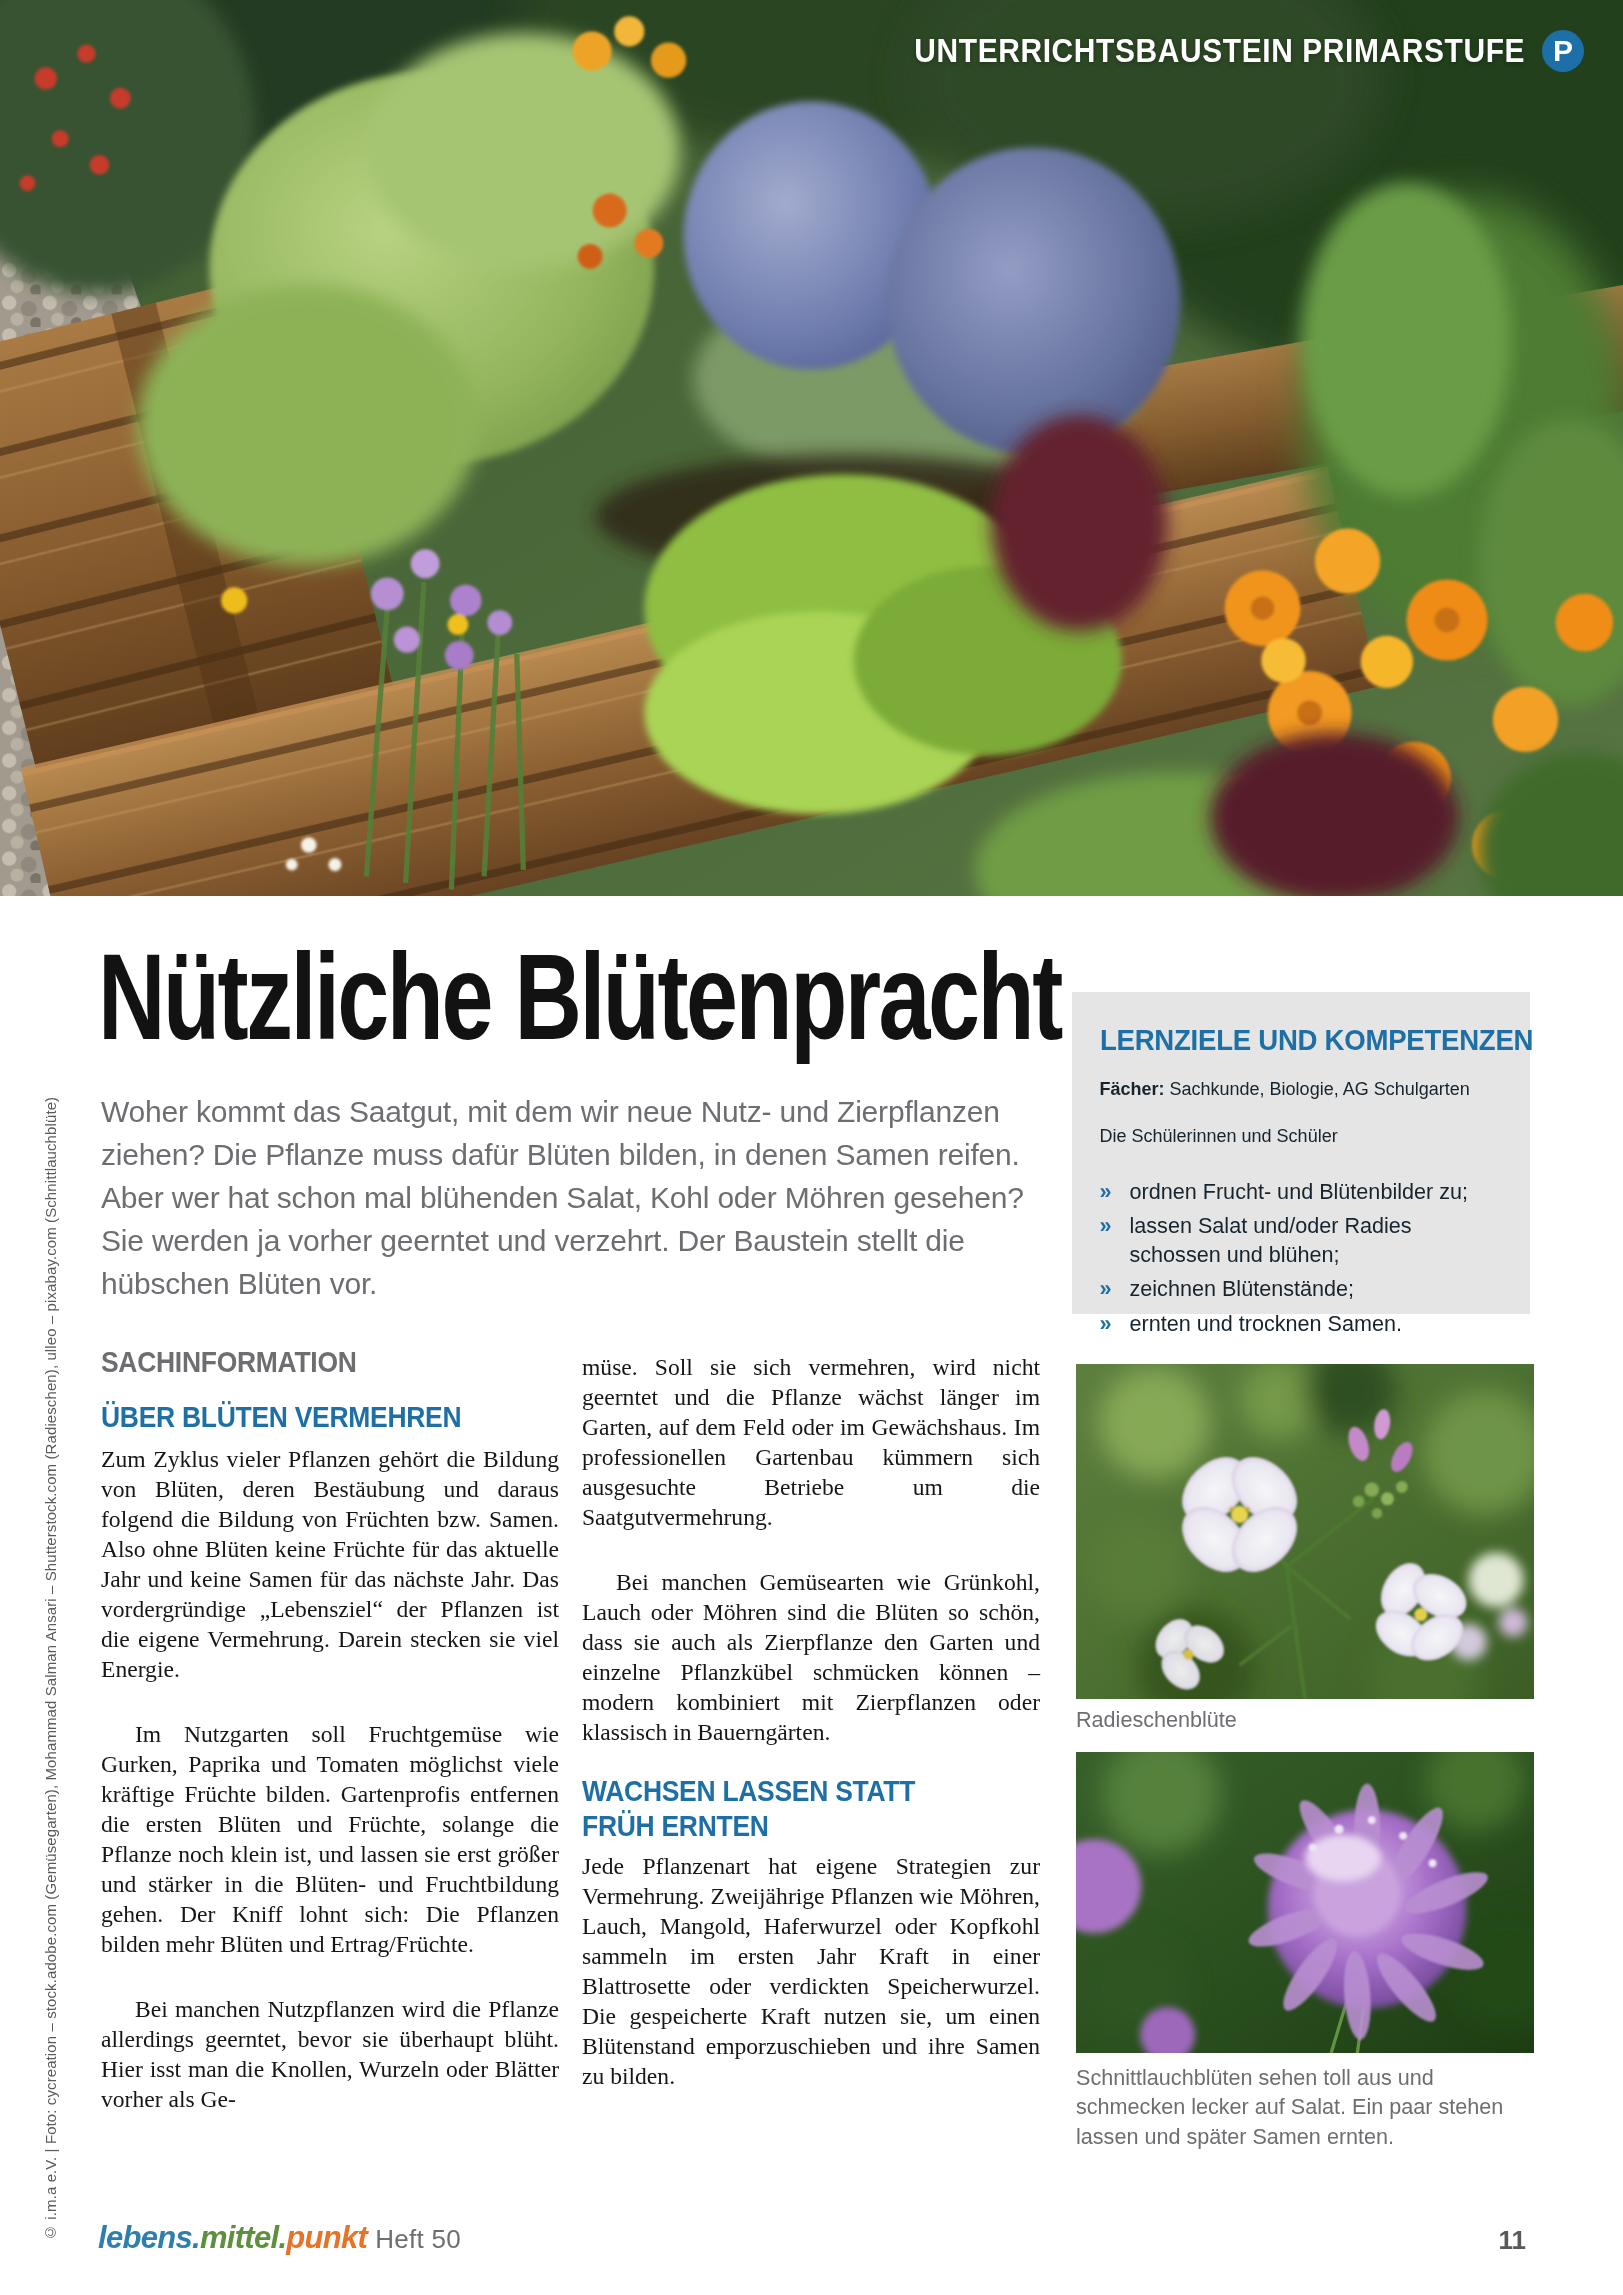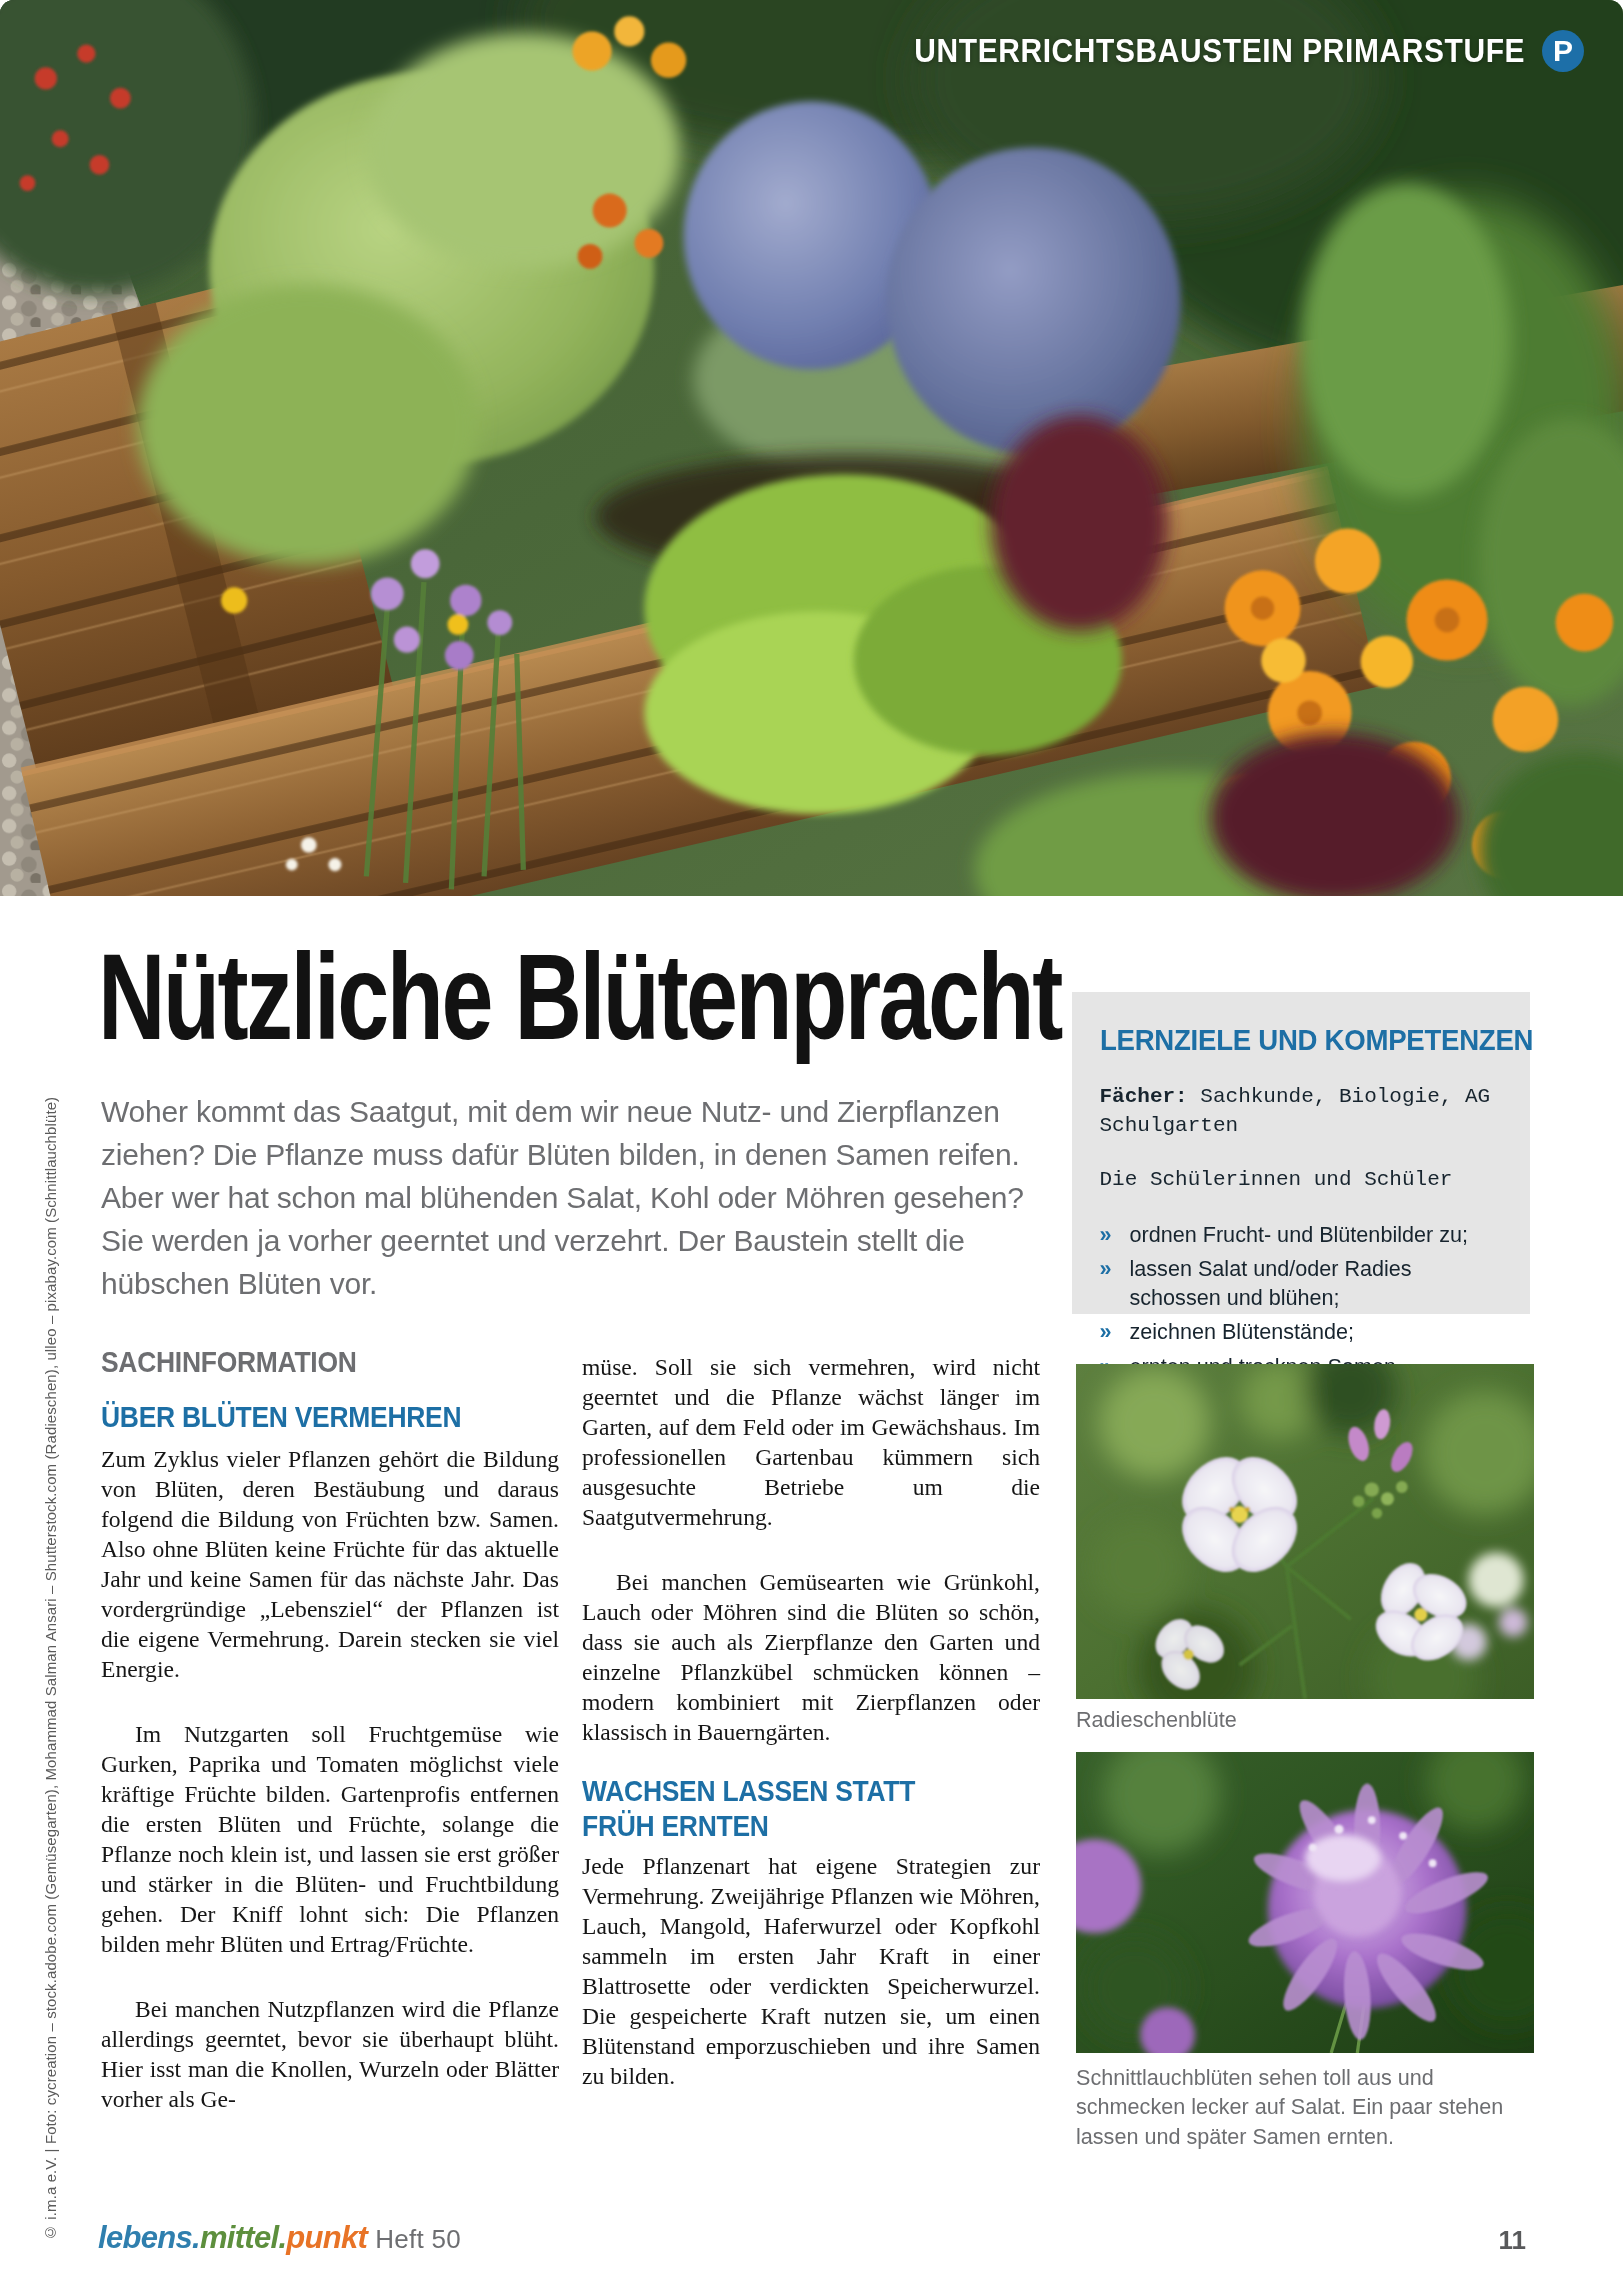--- a/index.html
+++ b/index.html
@@ -1,20 +1,20 @@
 <!DOCTYPE html>
 <html lang="de" style="font-size:10.5px"><head>
 <meta charset="utf-8">
 <title>lebens.mittel.punkt – Heft 50 – Seite 11</title>
 <style>
   * { margin:0; padding:0; box-sizing:border-box; }
   html,body { background:#ffffff; }
   .page {
     position:relative; width:1623px; height:2295px; background:#ffffff;
-    font-family:"Liberation Sans", sans-serif; overflow:hidden;border-radius:14px;
+    font-family:"Liberation Sans", sans-serif; overflow:hidden;
   }
 
   
   .hero { position:absolute; left:0; top:0; width:1623px; height:896px; overflow:hidden; }
   .hero svg { display:block; width:100%; height:100%; }
   .kicker {
     position:absolute; top:31px; right:98px; color:#ffffff;
     font-size:34px; font-weight:700; letter-spacing:0.7px; white-space:nowrap;
     transform:scaleX(0.88); transform-origin:right center;
     text-shadow:0 1.3px 5.2px rgba(0,0,0,.35);
@@ -43,21 +43,21 @@
     font-size:15px; color:#5a5a5a; letter-spacing:0.1px; white-space:nowrap;
   }
 
   
   .infobox {
     position:absolute; left:1072px; top:992px; width:458px; height:322px;
     background:#e5e5e5; padding:31px 27.5px 26px 27.5px; color:#17242e;
   }
   .infobox-title { color:#1d6fa5; font-size:30px; font-weight:700; letter-spacing:-0.3px;
     transform:scaleX(0.92); transform-origin:left center; white-space:nowrap; }
-  .infobox-line { font-size:21px; line-height:29px; margin-top:25px;font-family:Liberation Mono, monospace; }
+  .infobox-line { font-size:18px; line-height:29px; margin-top:18px; }
   .infobox-line .b { font-weight:700; }
   .infobox ul { list-style:none; margin-top:26px; font-size:21.6px; line-height:29px; }
   .infobox li { position:relative; padding-left:30px; margin-bottom:5.2px; }
   .infobox li .glyph { position:absolute; left:0; top:0; color:#1d6fa5; font-weight:700; }
 
   
   .section-label {
     position:absolute; left:101px; top:1345px; color:#6d6e71;
     font-size:29.4px; font-weight:700; letter-spacing:-0.3px;
     transform:scaleX(0.9); transform-origin:left top; white-space:nowrap;

